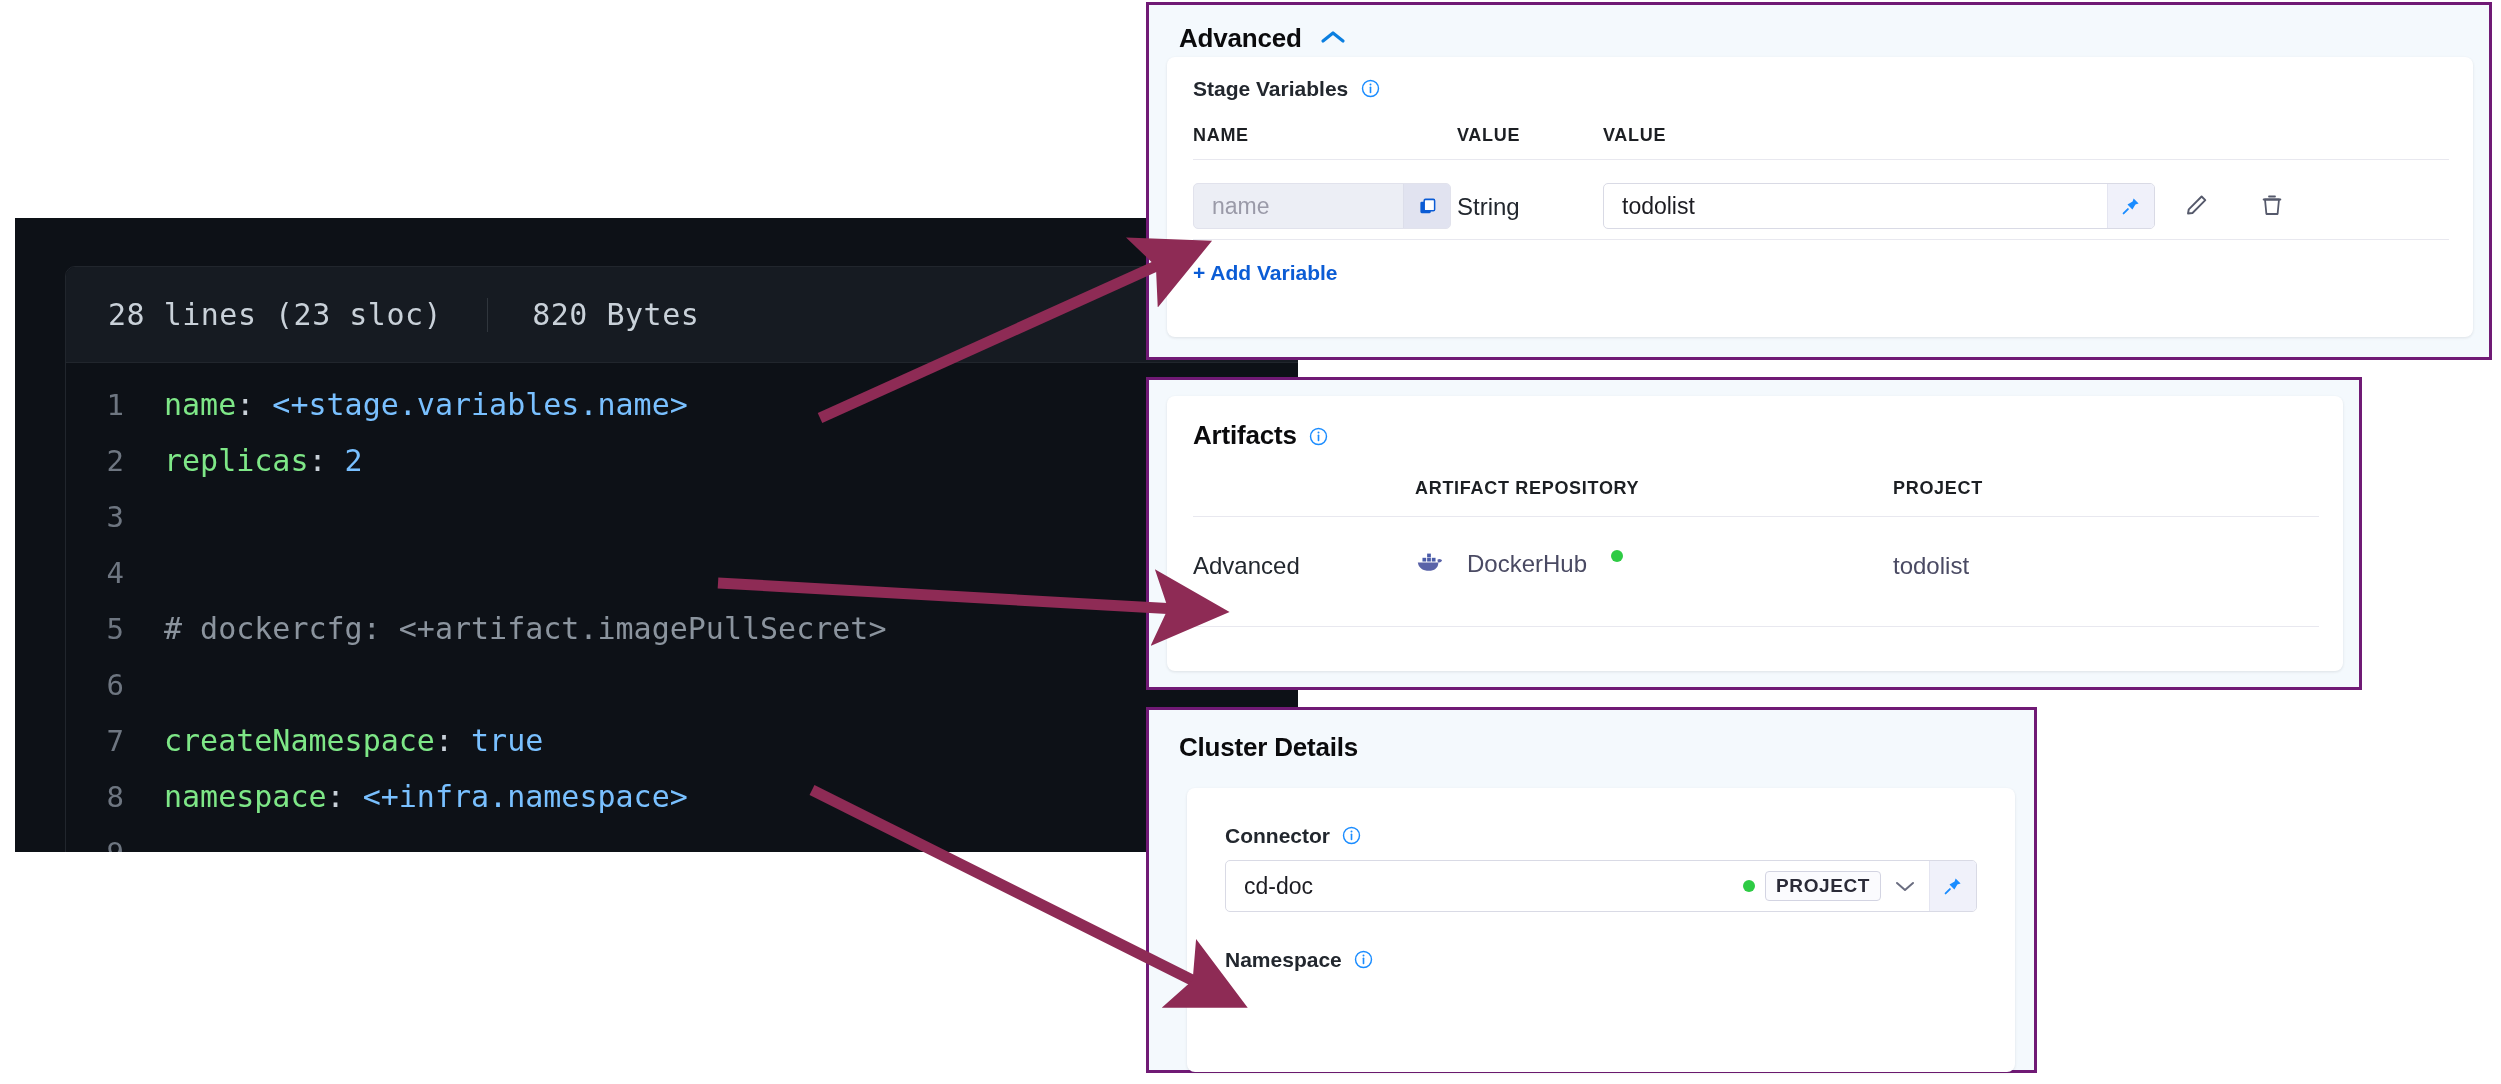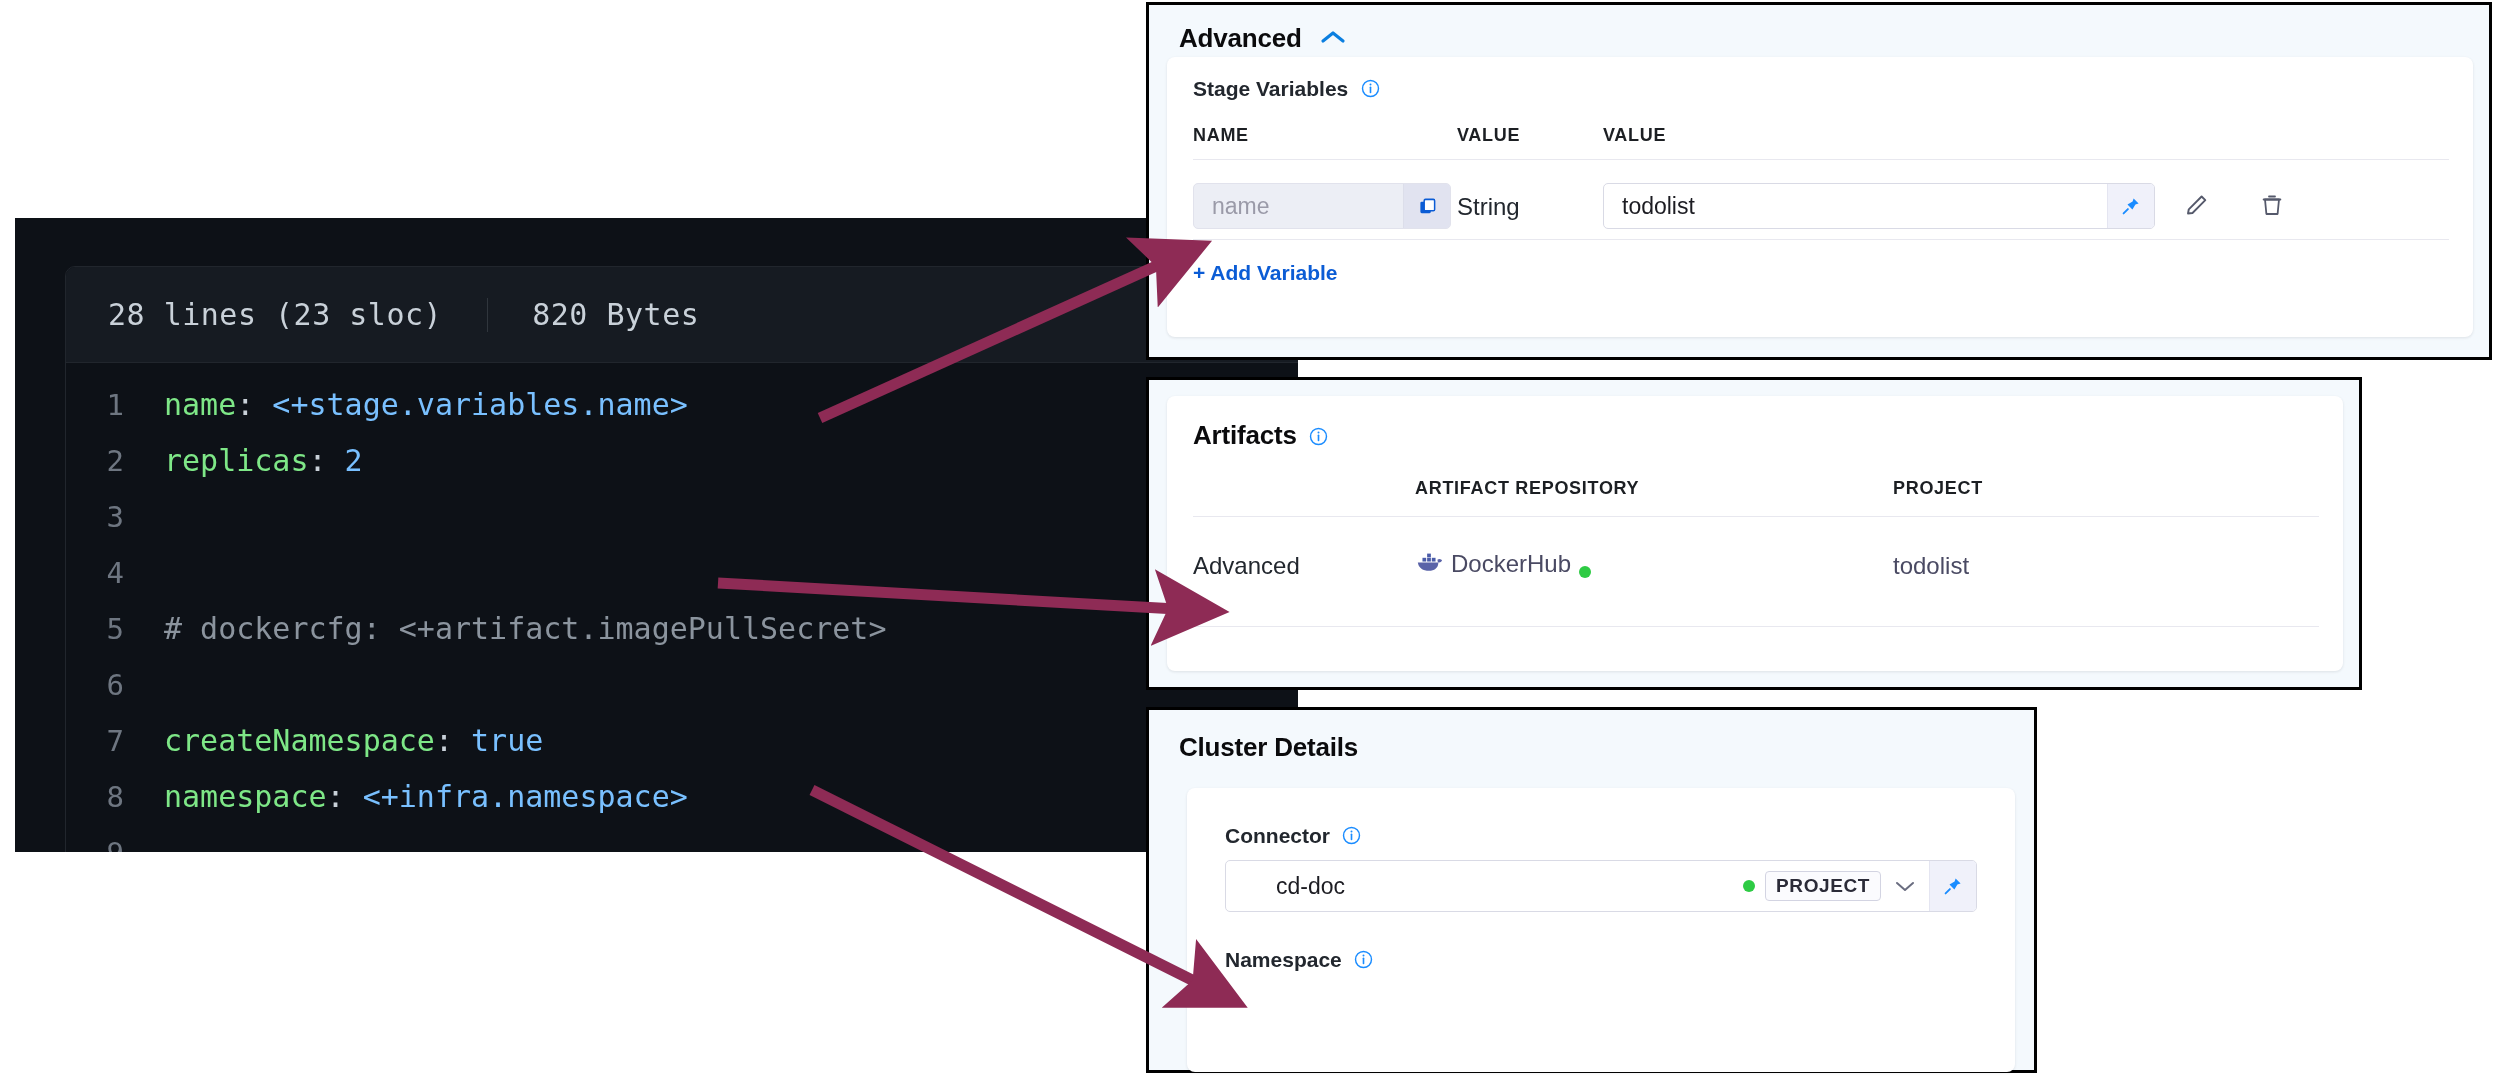--- a/index.html
+++ b/index.html
@@ -87,21 +87,21 @@
   .code-text { color: #c9d1d9; }
   .tok-key { color: #7ee787; }
   .tok-val { color: #79c0ff; }
   .tok-punct { color: #c9d1d9; }
   .tok-comment { color: #8b949e; }
 
   
   .panel {
     position: absolute;
     background: #f4f9fd;
-    border: 3px solid #000000;
+    border: 3px solid #701a75;
     box-sizing: border-box;
   }
   .panel-advanced { left: 1146px; top: 2px; width: 1346px; height: 358px; }
   .panel-artifacts { left: 1146px; top: 377px; width: 1216px; height: 313px; }
   .panel-cluster  { left: 1146px; top: 707px; width: 891px; height: 366px; }
 
   .inner-card {
     position: absolute;
     background: #ffffff;
     border-radius: 8px;
@@ -329,21 +329,21 @@
     </div>
 
     <div style="position:absolute; left:26px; top:82px; width:1126px;">
       <span class="col-head" style="position:absolute; left:222px;">ARTIFACT REPOSITORY</span>
       <span class="col-head" style="position:absolute; left:700px;">PROJECT</span>
     </div>
     <div class="hr-line" style="position:absolute; left:26px; top:120px; width:1126px;"></div>
 
     <div style="position:absolute; left:26px; top:138px; width:1126px; height:70px;">
       <span class="cell-text" style="position:absolute; left:0; top:18px;">Advanced</span>
-      <span style="position:absolute; left:222px; top:16px; display:inline-flex; align-items:flex-end; gap:8px;">
+      <span style="position:absolute; left:222px; top:16px; display:inline-flex; align-items:flex-start; gap:24px;">
         <span>
           <svg width="28" height="24" viewBox="0 0 30 24">
             <rect x="8" y="7.5" width="4" height="4" fill="#4a5ba8"></rect>
             <rect x="13" y="7.5" width="4" height="4" fill="#4a5ba8"></rect>
             <rect x="18" y="7.5" width="4" height="4" fill="#4a5ba8"></rect>
             <rect x="13" y="3" width="4" height="4" fill="#4a5ba8"></rect>
             <path d="M3 12.5 H25 C25 18.5 20.5 21.5 15 21.5 C8.5 21.5 4 18.5 3 12.5 Z" fill="#5a63a8"></path>
             <path d="M24 9.5 C26.5 8 28.5 9.5 29 10.5 C28 12.5 26 12.8 24.5 12.2 Z" fill="#5a63a8"></path>
           </svg>
         </span>
@@ -367,21 +367,21 @@
     <div style="position:absolute; left:38px; top:36px;">
       <span class="field-label">Connector</span>
       <span class="info-icon">
         <svg width="19" height="19" viewBox="0 0 20 20">
             <circle cx="10" cy="10" r="8.4" fill="none" stroke="#1a8cff" stroke-width="1.5"></circle>
             <circle cx="10" cy="5.8" r="1.05" fill="#1a8cff"></circle>
             <rect x="9.15" y="8" width="1.7" height="7" rx="0.8" fill="#1a8cff"></rect>
           </svg>
       </span>
     </div>
-    <div class="tf" style="position:absolute; left:38px; top:72px; width:752px; height:52px;padding-left:32px;">
+    <div class="tf" style="position:absolute; left:38px; top:72px; width:752px; height:52px;">
       <span class="tf-text">cd-doc</span>
       <span class="dot-green" style="margin-right:10px;"></span>
       <span class="scope-tag">PROJECT</span>
       <span class="icon-btn" style="width:48px;">
         <svg width="22" height="14" viewBox="0 0 22 14">
             <path d="M3 4 L11 11 L19 4" fill="none" stroke="#6a6d80" stroke-width="2" stroke-linecap="round" stroke-linejoin="round"></path>
           </svg>
       </span>
       <span class="tf-pin">
         <svg width="20" height="20" viewBox="0 0 20 20">

